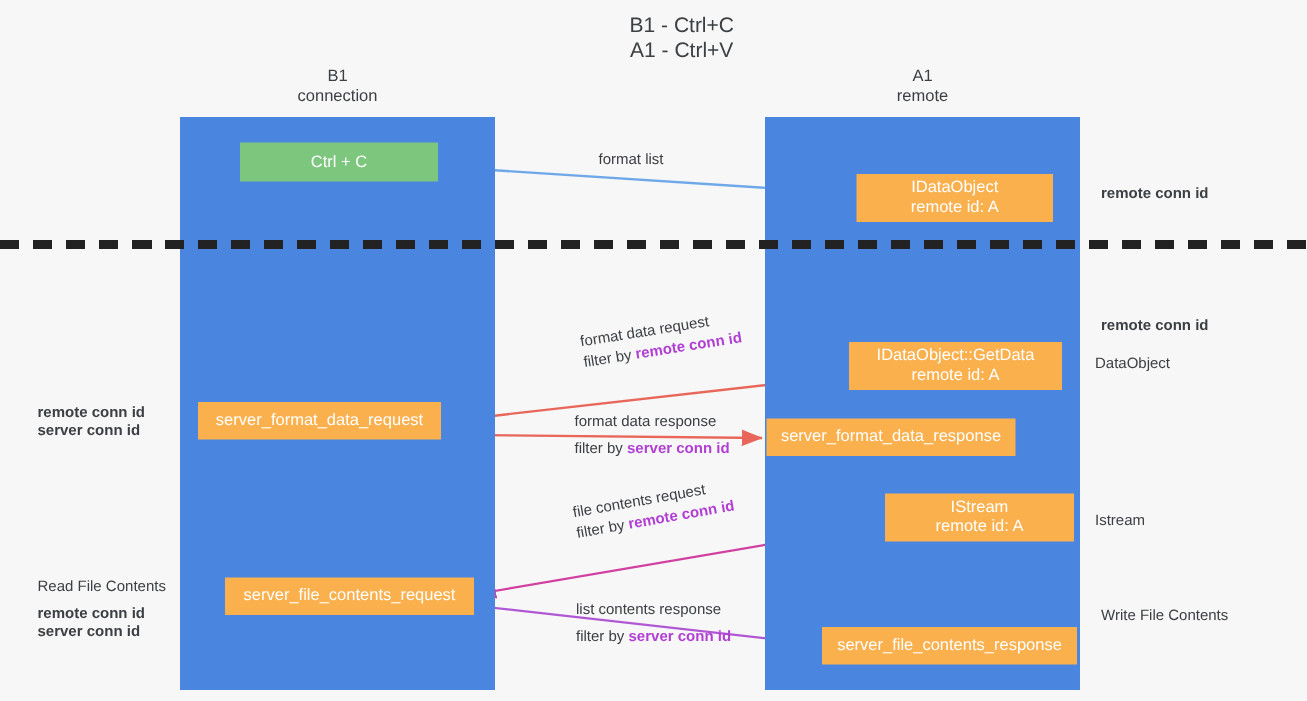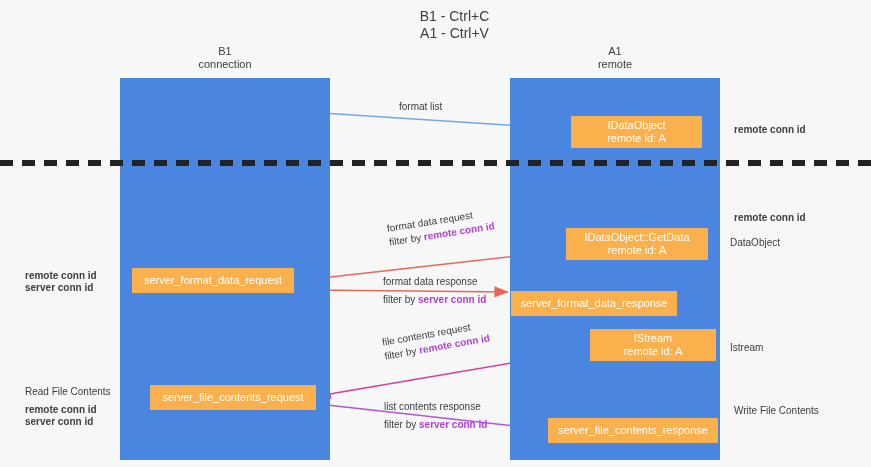--- a/index.html
+++ b/index.html
@@ -89,31 +89,32 @@
   <div class="lane lane-b1"></div>
   <div class="lane lane-a1"></div>
 
   <div class="ttl" id="title">B1 - Ctrl+C
 A1 - Ctrl+V</div>
   <div class="lane-hd" id="hd-b1">B1
 connection</div>
   <div class="lane-hd" id="hd-a1">A1
 remote</div>
 
+  <div class="node green" style="left:160px;top:95px;width:132px;height:26px;">Ctrl + C</div>
 
   <div class="node orange" style="left:571px;top:116px;width:131px;height:32px;">IDataObject
 remote id: A</div>
 
 
   <div class="node orange" style="left:566px;top:228px;width:142px;height:32px;">IDataObject::GetData
 remote id: A</div>
 
   <div class="node orange" style="left:132px;top:268px;width:162px;height:25px;">server_format_data_request</div>
 
-  <div class="node orange" style="left:511px;top:279px;width:166px;height:25px;margin-top:12px;">server_format_data_response</div>
+  <div class="node orange" style="left:511px;top:279px;width:166px;height:25px;">server_format_data_response</div>
 
   <div class="node orange" style="left:590px;top:329px;width:126px;height:32px;">IStream
 remote id: A</div>
 
   <div class="node orange" style="left:548px;top:418px;width:170px;height:25px;">server_file_contents_response</div>
 
   <div class="node orange" style="left:150px;top:385px;width:166px;height:25px;">server_file_contents_request</div>
 
   <div class="edge-lbl" style="left:399px;top:100px;">
     <span>format list</span>

